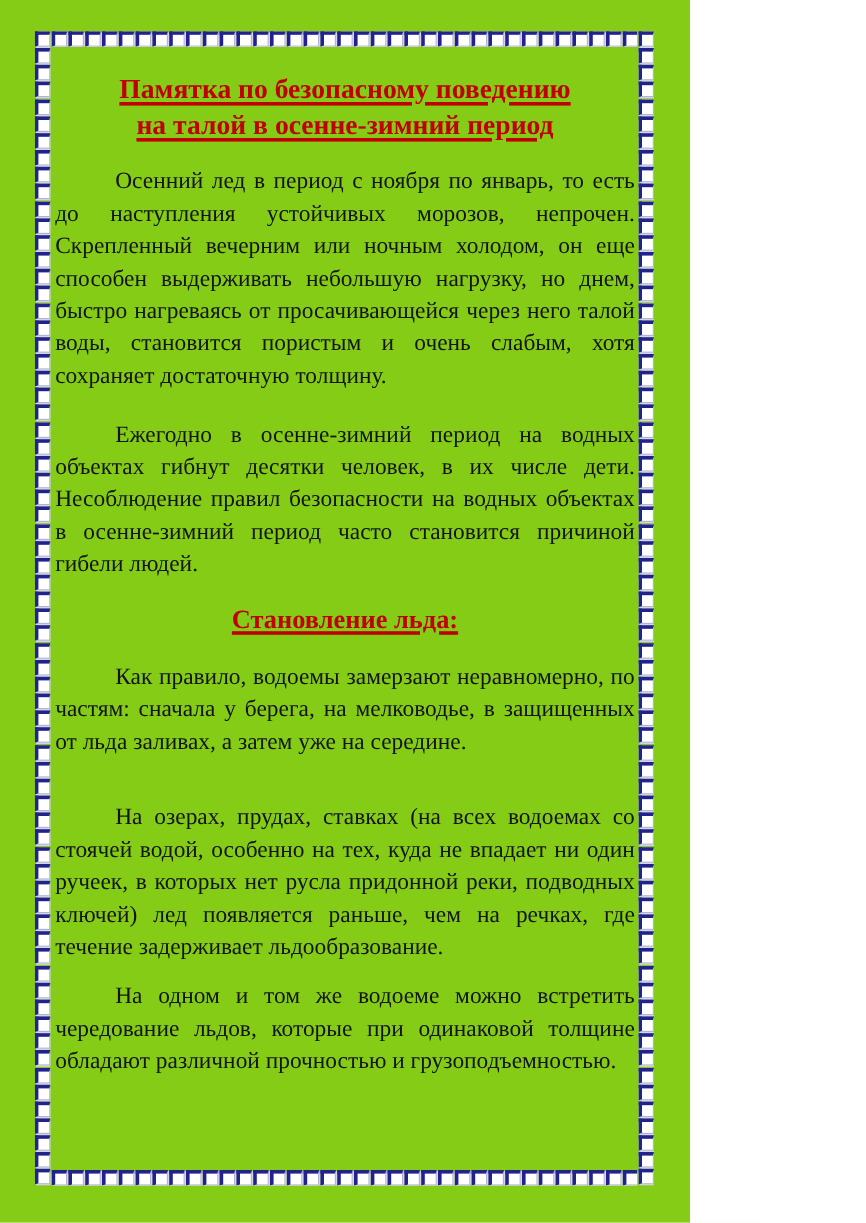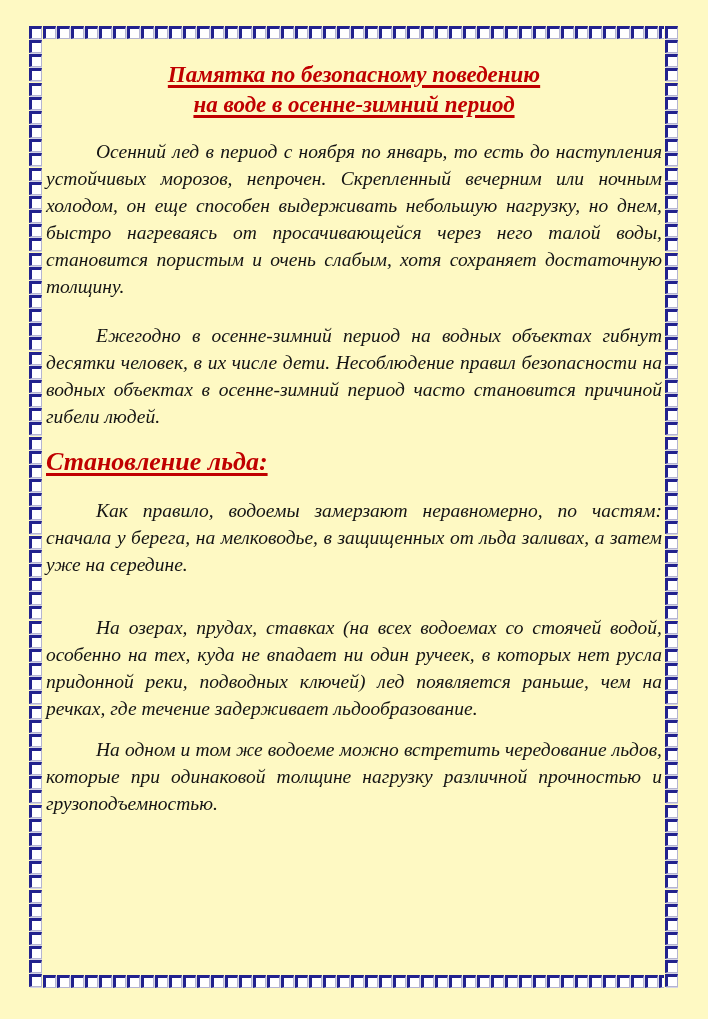--- a/index.html
+++ b/index.html
@@ -1,24 +1,23 @@
 <!DOCTYPE html>
 <html lang="ru" style="--heading-red: #c00000; --text-black: #141414; --border-navy: #22228e; --border-light: #b4b4d2; --border-shadow: #d4d4e4;"><head>
 <meta charset="utf-8">
 <style>
   html, body { margin: 0; padding: 0; background: #ffffff; }
 
   .page {
     position: relative;
-    width: 708px;
+    width: 575px;
     height: 1019px;
-    background: #fef9c3;
+    background: #84cc16;
     overflow: hidden;
     font-family: "Liberation Serif", "DejaVu Serif", serif;
-    font-style: italic;
   }
 
   
   .border-strip {
     position: absolute;
     display: flex;
     gap: 1px;
     justify-content: space-between;
     overflow: hidden;
   }
@@ -70,24 +69,24 @@
     text-indent: 50px;
   }
   .para-1 { margin-top: 22px; }
   .para-2 { margin-top: 18px; }
   .para-3 { margin-top: 20px; }
   .para-4 { margin-top: 36px; }
   .para-5 { margin-top: 14px; }
 
   .section-heading {
     margin: 17px 0 0 0;
-    text-align: left;
+    text-align: center;
     color: var(--heading-red, #c00000);
     font-weight: bold;
-    font-size: 26px;
+    font-size: 22px;
     line-height: 30px;
     text-decoration: underline;
     text-decoration-thickness: 2.5px;
     text-underline-offset: 3px;
   }
 </style>
 </head>
 <body>
 
 <div class="page">
@@ -324,29 +323,29 @@
       <span class="bsq"></span>
       <span class="bsq"></span>
       <span class="bsq"></span>
       <span class="bsq"></span>
     </div>
 
   <div class="content">
 
     <h1 class="doc-title">
       <div class="title-line">Памятка по безопасному поведению</div>
-      <div class="title-line">на воде в осенне-зимний период</div>
+      <div class="title-line">на талой в осенне-зимний период</div>
     </h1>
 
     <p class="para para-2">Осенний лед в период с ноября по январь, то есть до наступления устойчивых морозов, непрочен. Скрепленный вечерним или ночным холодом, он еще способен выдерживать небольшую нагрузку, но днем, быстро нагреваясь от просачивающейся через него талой воды, становится пористым и очень слабым, хотя сохраняет достаточную толщину.</p>
 
     <p class="para para-1">Ежегодно в осенне-зимний период на водных объектах гибнут десятки человек, в их числе дети. Несоблюдение правил безопасности на водных объектах в осенне-зимний период часто становится причиной гибели людей.</p>
 
     <h2 class="section-heading">Становление льда:</h2>
 
     <p class="para para-3">Как правило, водоемы замерзают неравномерно, по частям: сначала у берега, на мелководье, в защищенных от льда заливах, а затем уже на середине.</p>
 
     <p class="para para-4">На озерах, прудах, ставках (на всех водоемах со стоячей водой, особенно на тех, куда не впадает ни один ручеек, в которых нет русла придонной реки, подводных ключей) лед появляется раньше, чем на речках, где течение задерживает льдообразование.</p>
 
-    <p class="para para-5">На одном и том же водоеме можно встретить чередование льдов, которые при одинаковой толщине нагрузку различной прочностью и грузоподъемностью.</p>
+    <p class="para para-5">На одном и том же водоеме можно встретить чередование льдов, которые при одинаковой толщине обладают различной прочностью и грузоподъемностью.</p>
 
   </div>
 </div>
 
 </body></html>

